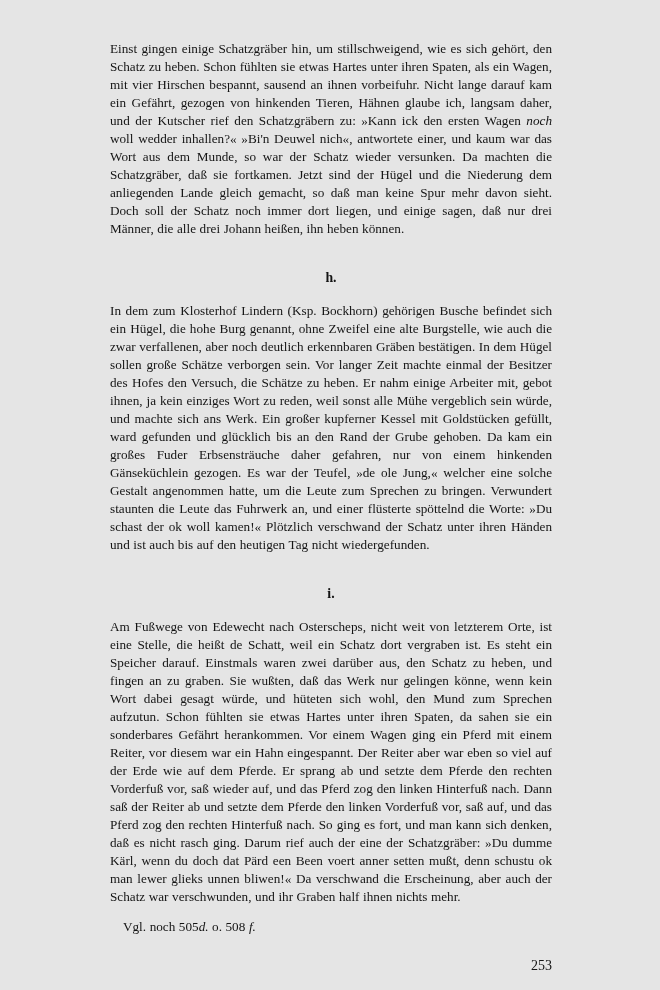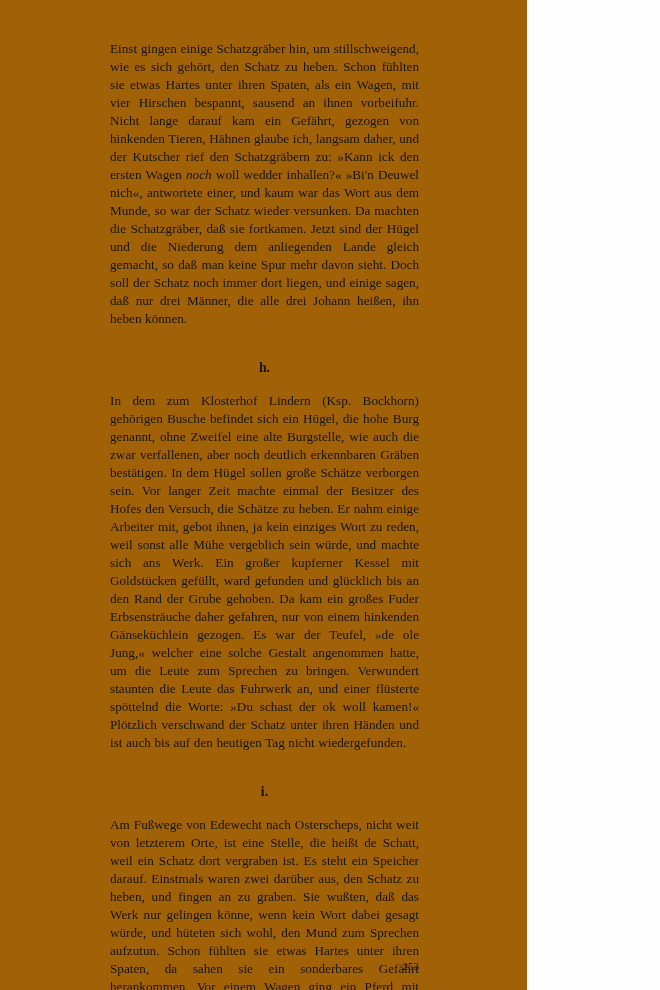--- a/index.html
+++ b/index.html
@@ -2,24 +2,24 @@
 <html lang="de"><head>
 <meta charset="utf-8">
 <style>
   html, body {
     margin: 0;
     padding: 0;
     background: #fefefe;
   }
   .page {
     position: relative;
-    width: 527px;
+    width: 660px;
     height: 990px;
     box-sizing: border-box;
-    background: #a16207;
+    background: #e5e5e5;
     color: #141414;
     padding: 40px 108px 0 110px;
     font-family: "Liberation Serif", "DejaVu Serif", serif;
     overflow: hidden;
   }
   .text-block {
     width: 100%;
   }
   .paragraph {
     margin: 0;
@@ -42,21 +42,21 @@
     font-family: "Liberation Serif", "DejaVu Serif", serif;
   }
   .reference {
     text-indent: 13px;
     margin-top: 12px;
   }
   .page-number {
     position: absolute;
     right: 108px;
     bottom: 17px;
-    font-size: 11px;
+    font-size: 14px;
     line-height: 14px;
     color: #141414;
     font-family: "Liberation Serif", "DejaVu Serif", serif;
   }
 </style>
 </head>
 <body>
 
 <div class="page">
   <main class="text-block" id="blocks">

